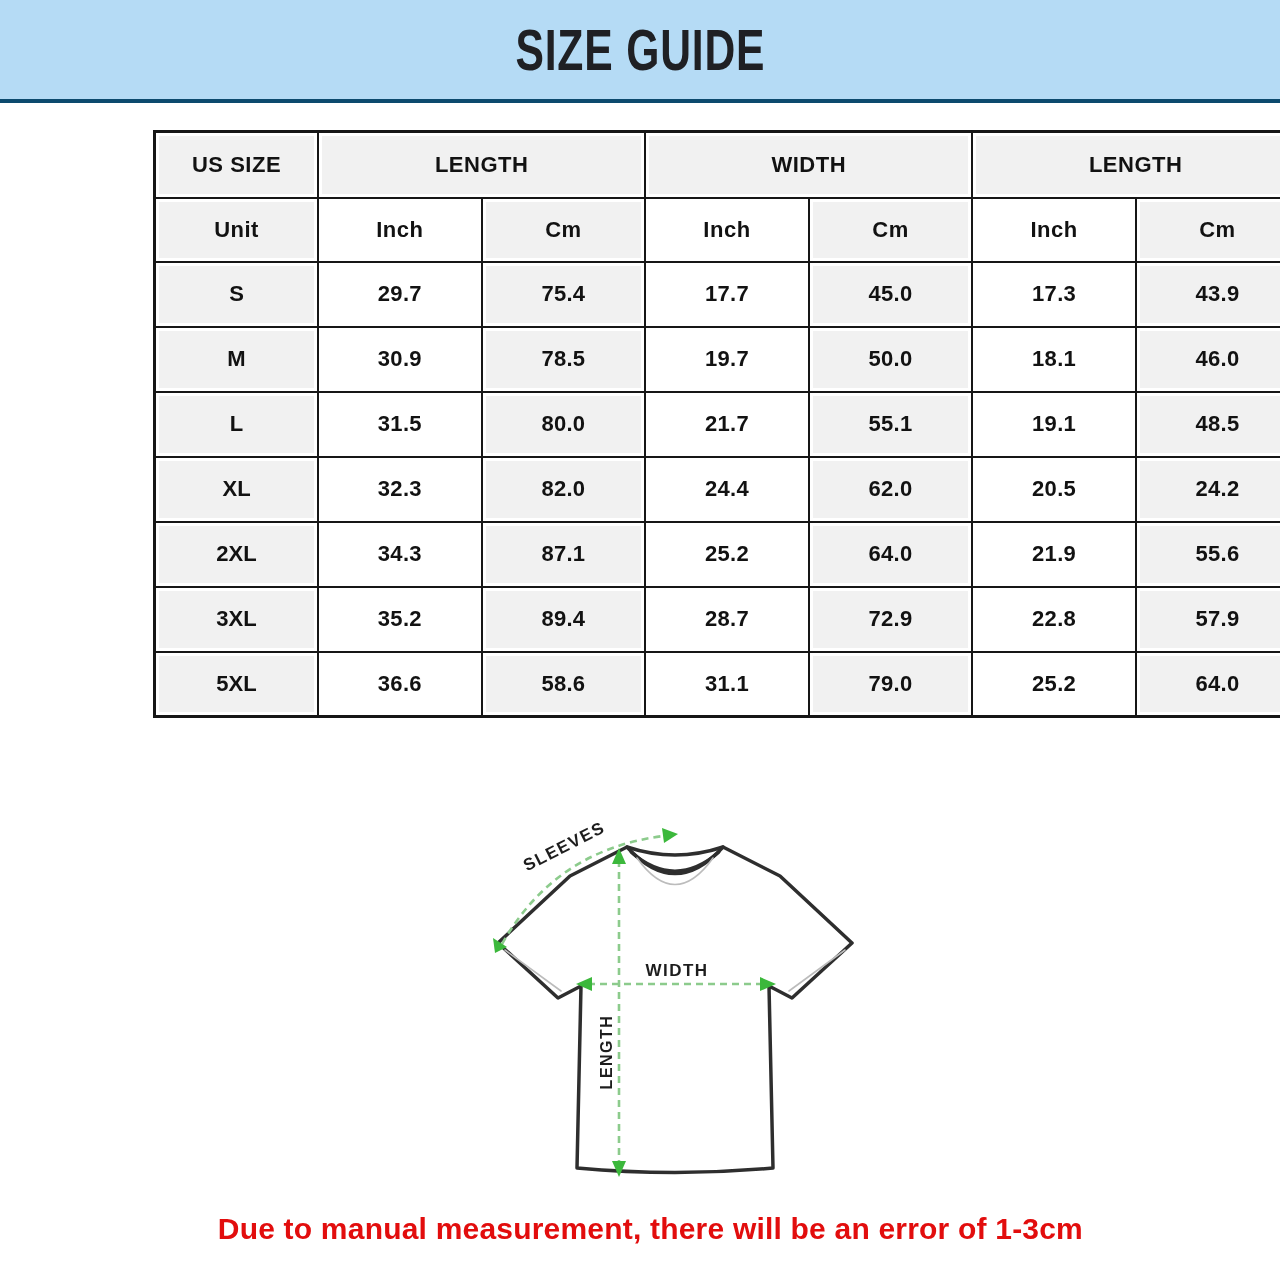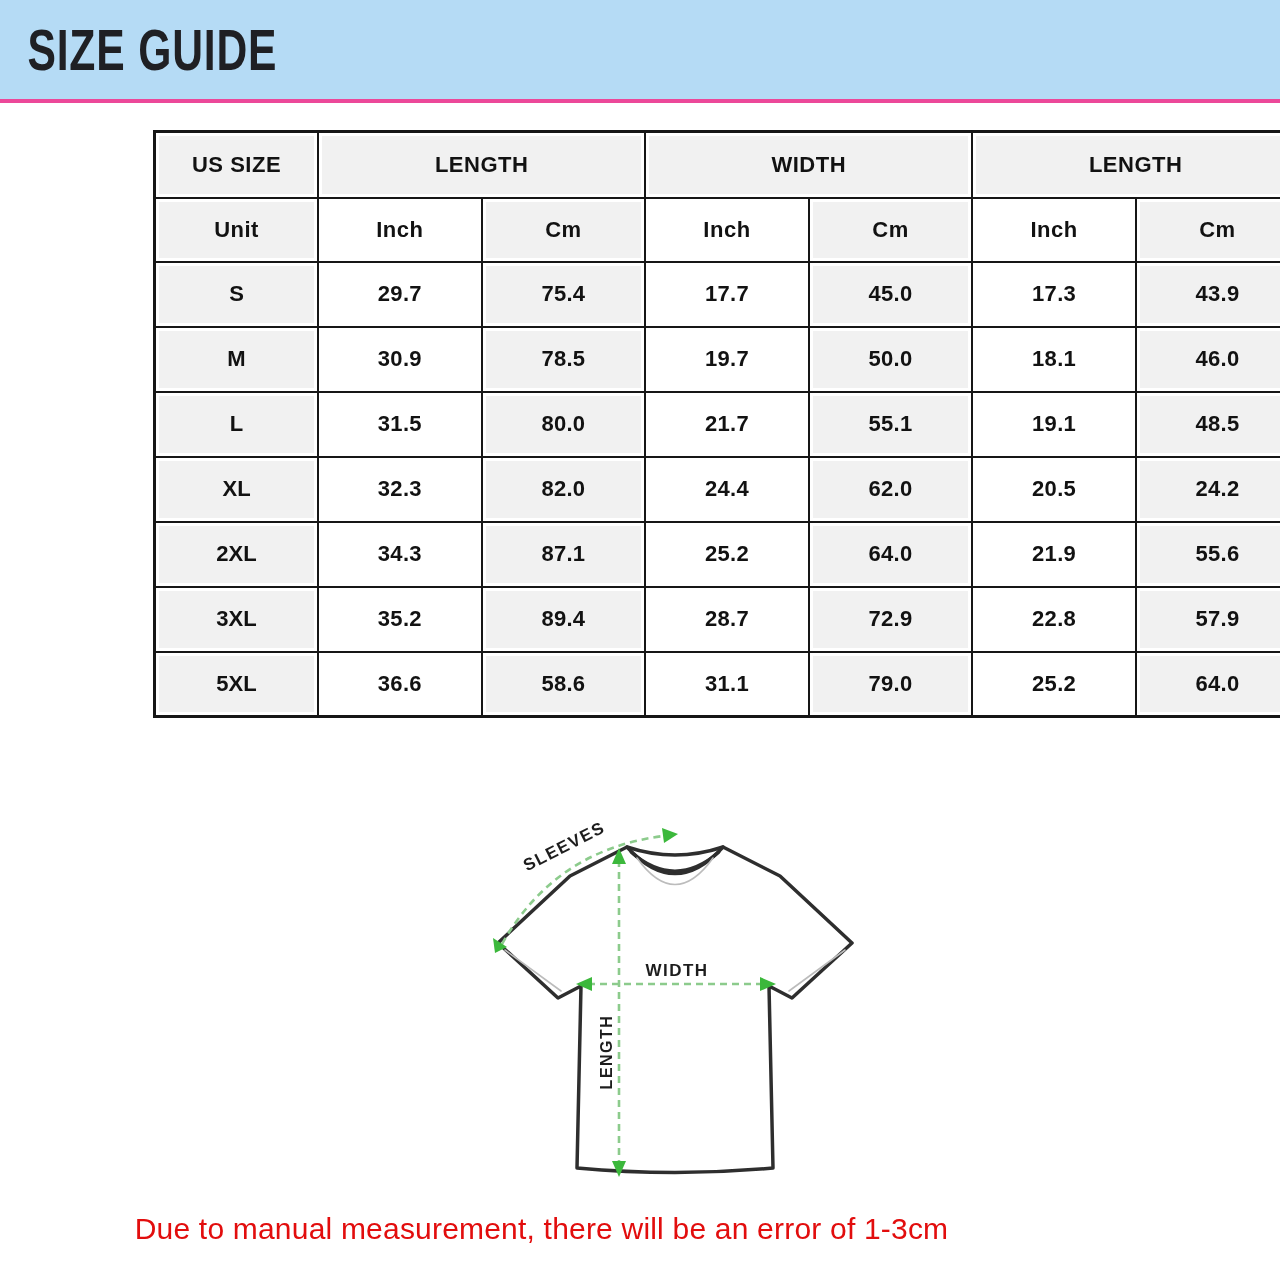--- a/index.html
+++ b/index.html
@@ -11,23 +11,24 @@
     font-family: "Liberation Sans", sans-serif;
     position: relative;
     overflow: hidden;
   }
   .banner {
     position: absolute;
     left: 0; top: 0;
     width: 1280px;
     height: 99px;
     background: #b5dbf5;
-    border-bottom: 4px solid #ec4899;
+    border-bottom: 4px solid #0c4a6e;
     display: flex;
     align-items: center;
+    justify-content: center;
   }
   .banner-title {
     font-size: 52px;
     font-weight: bold;
     color: #1f2024;
     letter-spacing: 1px;
     transform: scale(0.82, 1.12);
     white-space: nowrap;
   }
   #size-table {
@@ -61,23 +62,23 @@
     left: 460px;
     top: 800px;
     width: 500px;
     height: 400px;
   }
   .note {
     position: absolute;
     left: 0;
     top: 1212px;
     width: 1083px;
-    text-align: center;
+    text-align: right;
     font-size: 30px;
-    font-weight: normal;
+    font-weight: bold;
     color: #e20d0d;
     letter-spacing: 0.2px;
   }
 </style>
 </head>
 <body>
 
 <div class="banner">
   <div class="banner-title">SIZE GUIDE</div>
 </div>

